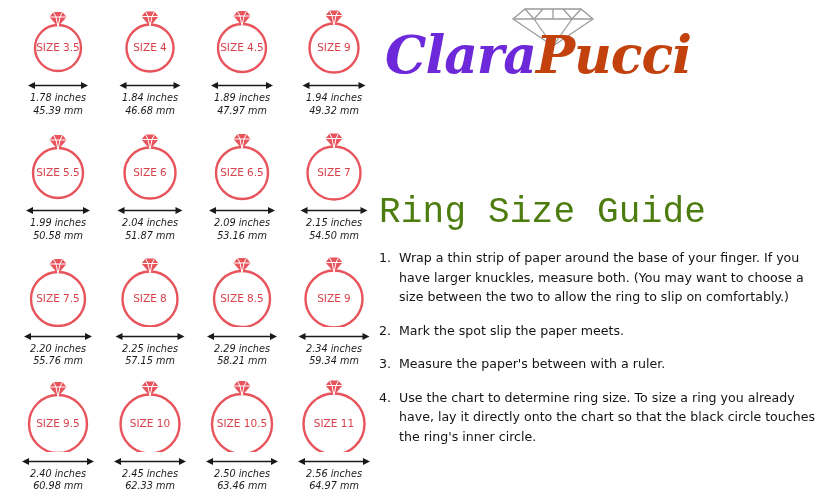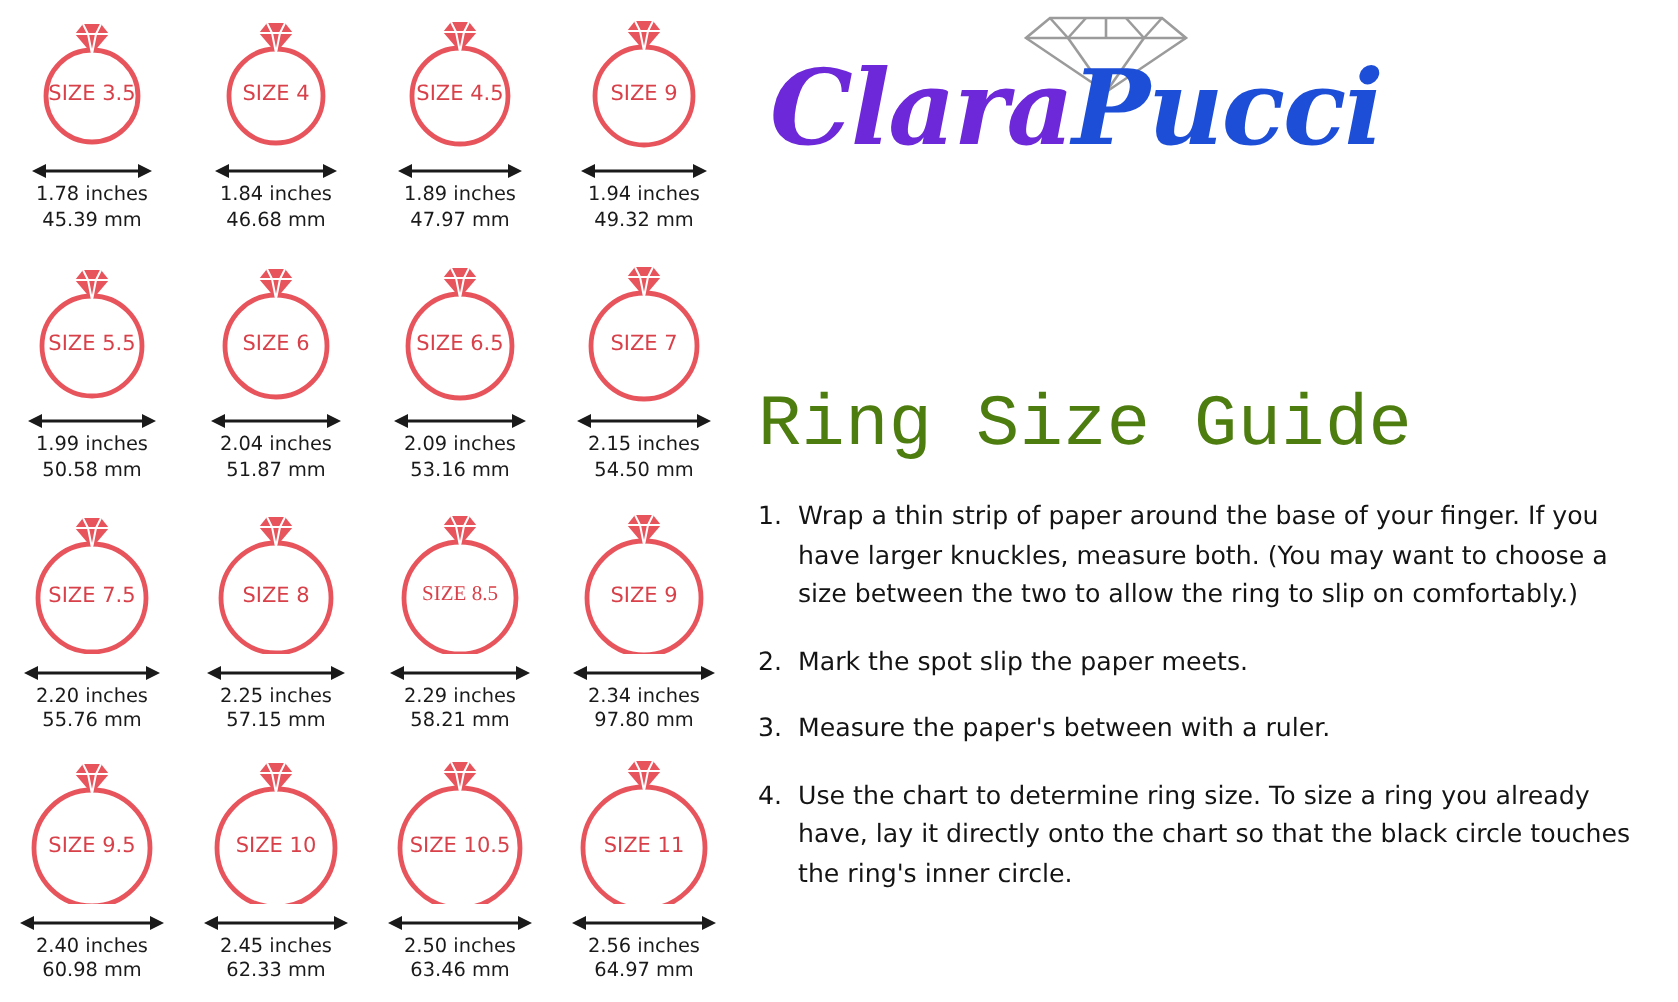--- a/index.html
+++ b/index.html
@@ -24,20 +24,21 @@
   
   .chart {
     position: absolute;
     left: 0px;
     top: 0px;
     width: 368px;
     height: 501px;
     display: grid;
     grid-template-columns: repeat(4, 92px);
     grid-template-rows: repeat(4, 125.25px);
+    padding-left: 12px;
   }
   .cell {
     position: relative;
     display: flex;
     flex-direction: column;
     align-items: center;
     justify-content: flex-start;
     padding-top: 2px;
     box-sizing: border-box;
   }
@@ -65,20 +66,21 @@
     height: 13px;
     position: relative;
     margin-top: 1px;
   }
   .meas {
     text-align: center;
     line-height: 12.5px;
     font-size: 9.7px;
     color: #1a1a1a;
     margin-top: 2px;
+    font-style: italic;
   }
 
   
   .right {
     position: absolute;
     left: 368px;
     top: 0;
     width: 471px;
     height: 501px;
   }
@@ -99,21 +101,21 @@
     left: 7px;
     top: 20px;
     width: 400px;
     font-family: "DejaVu Serif", serif;
     font-style: italic;
     font-size: 52px;
     letter-spacing: -1px;
     white-space: nowrap;
   }
   .logo-clara { color: #6d28d9; font-weight: bold; }
-  .logo-pucci { color: #1d4ed8; font-weight: bold; }
+  .logo-pucci { color: #c2410c; font-weight: bold; }
 
   .guide-title {
     position: absolute;
     left: 11px;
     top: 192px;
     font-size: 36px;
     color: #4d7c0f;
     font-family: Liberation Mono, monospace;
     letter-spacing: 0.2px;
   }
@@ -356,21 +358,21 @@
       </div>
       <div class="cell">
         <div class="ring-wrap">
           <svg width="78" height="74" viewBox="0 0 78 74" class="ring-svg">
             <circle cx="39" cy="46" r="28" fill="none" stroke="#e8545c" stroke-width="2.4"></circle>
             <g>
               <polygon points="39,20 30.5,10 34.5,5 43.5,5 47.5,10" fill="#e8545c"></polygon>
               <path d="M30.5,10 L47.5,10 M34.5,5 L37,10 M43.5,5 L41,10 M37,10 L39,20 M41,10 L39,20" stroke="#ffffff" stroke-width="1" fill="none"></path>
             </g>
           </svg>
-          <div class="size-label" style="top: 39px; font-family: Liberation Serif, serif;">SIZE 8.5</div>
+          <div class="size-label" style="top: 39px;">SIZE 8.5</div>
         </div>
         <div class="arrow-row"><svg width="80" height="13" viewBox="0 0 80 13">
             <path d="M10,6.5 L70,6.5" stroke="#1a1a1a" stroke-width="1.6"></path>
             <polygon points="5,6.5 12,3 12,10" fill="#1a1a1a"></polygon>
             <polygon points="75,6.5 68,3 68,10" fill="#1a1a1a"></polygon>
           </svg></div>
         <div class="meas">
           <div>2.29 inches</div>
           <div>58.21 mm</div>
         </div>
@@ -386,21 +388,21 @@
           </svg>
           <div class="size-label" style="top: 39px;">SIZE 9</div>
         </div>
         <div class="arrow-row"><svg width="80" height="13" viewBox="0 0 80 13">
             <path d="M9.5,6.5 L70.5,6.5" stroke="#1a1a1a" stroke-width="1.6"></path>
             <polygon points="4.5,6.5 11.5,3 11.5,10" fill="#1a1a1a"></polygon>
             <polygon points="75.5,6.5 68.5,3 68.5,10" fill="#1a1a1a"></polygon>
           </svg></div>
         <div class="meas">
           <div>2.34 inches</div>
-          <div>97.80 mm</div>
+          <div>59.34 mm</div>
         </div>
       </div>
       <div class="cell">
         <div class="ring-wrap">
           <svg width="78" height="74" viewBox="0 0 78 74" class="ring-svg">
             <circle cx="39" cy="46" r="29" fill="none" stroke="#e8545c" stroke-width="2.4"></circle>
             <g>
               <polygon points="39,19 30.5,9 34.5,4 43.5,4 47.5,9" fill="#e8545c"></polygon>
               <path d="M30.5,9 L47.5,9 M34.5,4 L37,9 M43.5,4 L41,9 M37,9 L39,19 M41,9 L39,19" stroke="#ffffff" stroke-width="1" fill="none"></path>
             </g>

